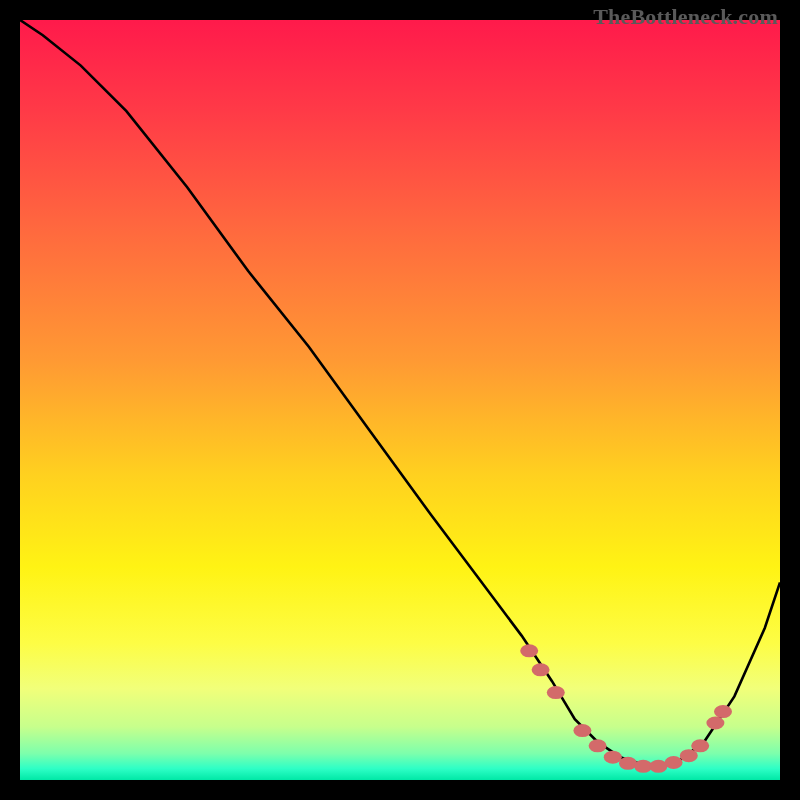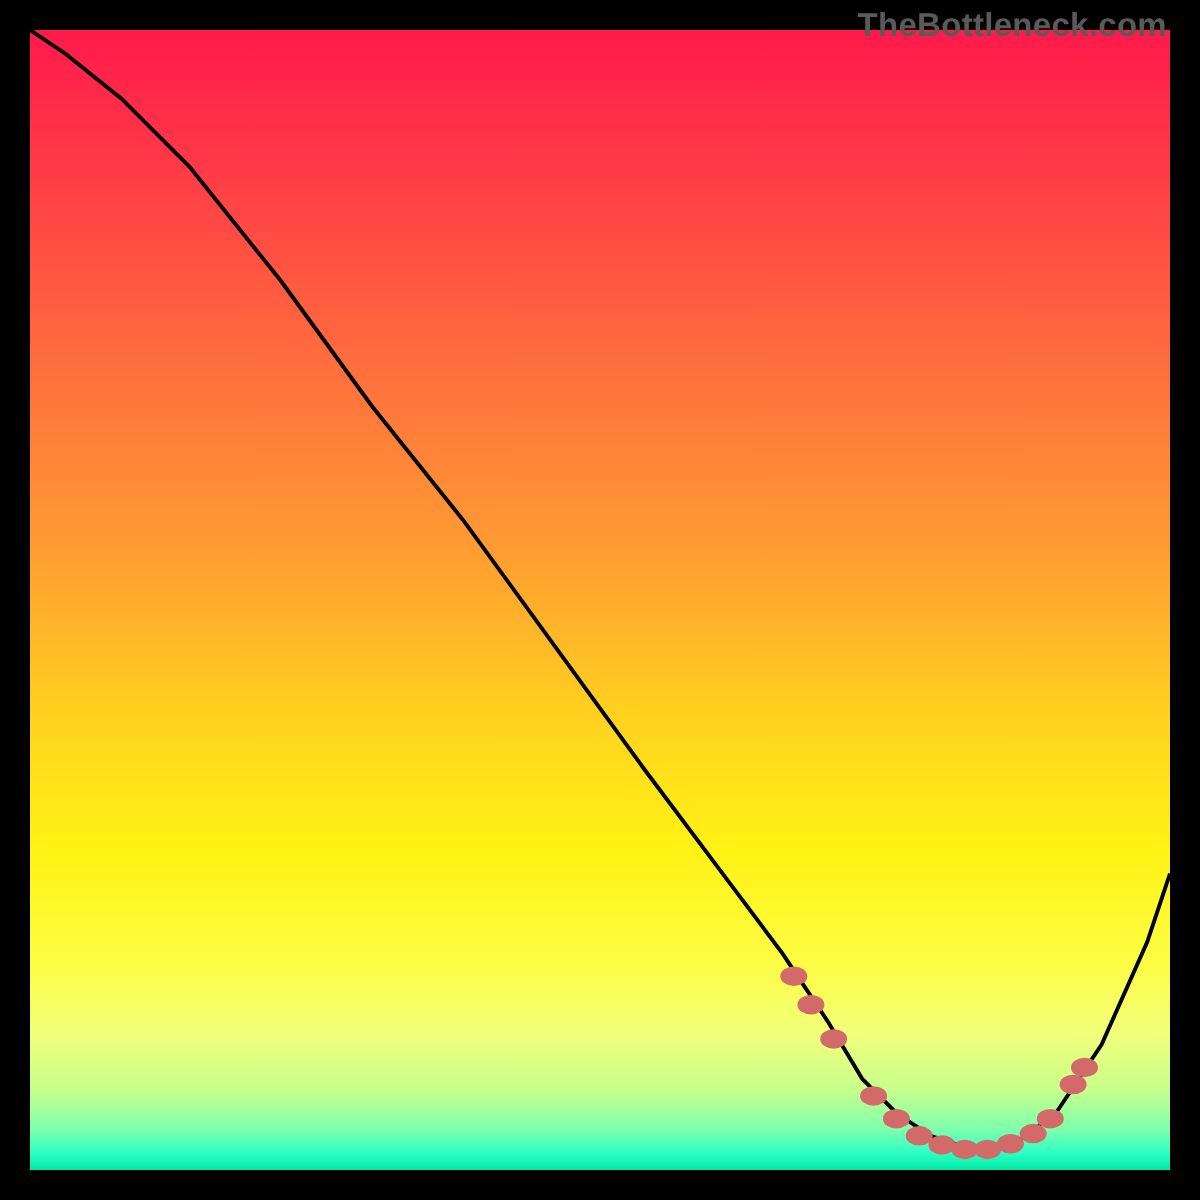--- a/index.html
+++ b/index.html
@@ -23,21 +23,21 @@
     left: 0;
     top: 0;
     width: 760px;
     height: 760px;
   }
   .watermark {
     position: absolute;
     right: 22px;
     top: 4px;
     color: #5a5a5a;
-    font-family: Liberation Sans, sans-serif;
+    font-family: Liberation Serif, serif;
     font-size: 22px;
     font-weight: 600;
     letter-spacing: 0.2px;
   }
   svg {
     display: block;
   }
 </style>
 </head>
 <body>

